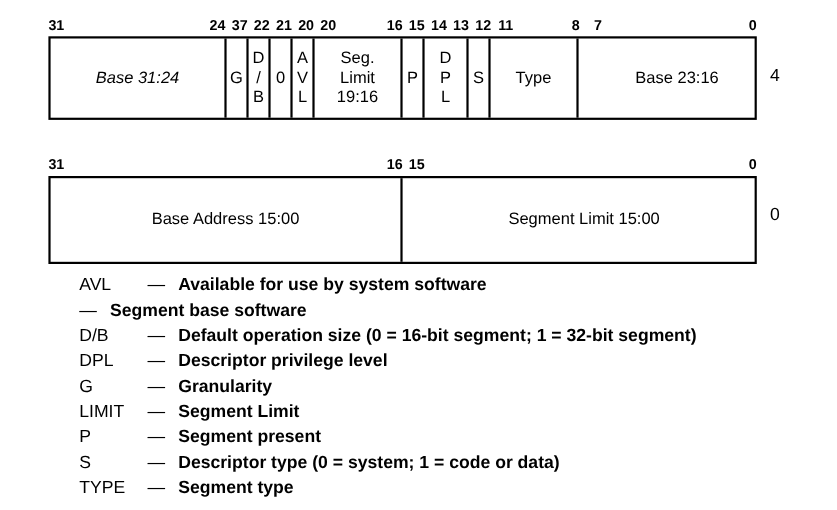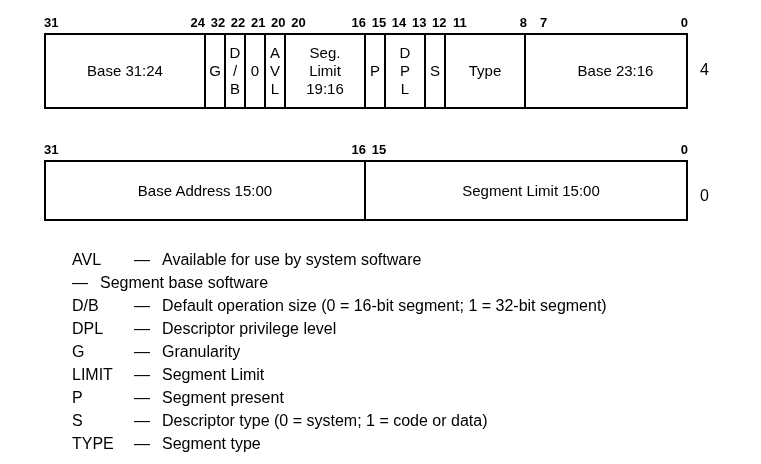--- a/index.html
+++ b/index.html
@@ -92,48 +92,48 @@
     white-space: nowrap;
   }
   .legend-term {
     width: 62px;
     flex: 0 0 62px;
   }
   .legend-dash {
     width: 28px;
     flex: 0 0 28px;
   }
-  .legend-desc { flex: 0 1 auto; }
+  .legend-desc { flex: 0 1 auto; font-weight: bold; }
 </style>
 </head>
 <body>
 
 <div class="diagram">
 
   <div id="rows-host">
       <div class="ruler" style="top: 14px;">
         <span class="tick anchor-left" style="left: 0px;">31</span>
         <span class="tick anchor-right" style="left: 161px;">24</span>
-        <span class="tick anchor-right" style="left: 181.125px;">32</span>
+        <span class="tick anchor-right" style="left: 181.125px;">37</span>
         <span class="tick anchor-right" style="left: 201.25px;">22</span>
         <span class="tick anchor-right" style="left: 221.375px;">21</span>
         <span class="tick anchor-right" style="left: 241.5px;">20</span>
         <span class="tick anchor-right" style="left: 261.625px;">20</span>
         <span class="tick anchor-right" style="left: 322px;">16</span>
         <span class="tick anchor-right" style="left: 342.125px;">15</span>
         <span class="tick anchor-right" style="left: 362.25px;">14</span>
         <span class="tick anchor-right" style="left: 382.375px;">13</span>
         <span class="tick anchor-right" style="left: 402.5px;">12</span>
         <span class="tick anchor-right" style="left: 422.625px;">11</span>
         <span class="tick anchor-right" style="left: 483px;">8</span>
         <span class="tick anchor-right" style="left: 503.125px;">7</span>
         <span class="tick anchor-right" style="left: 644px;">0</span>
       </div>
       <div class="regbox" style="top: 33px; height: 76px;">
-        <div class="cell" style="flex: 0 0 25%;">
+        <div class="cell" style="flex: 0 0 25%; font-style: italic;">
           <div class="stack">
             <span>Base 31:24</span>
           </div>
         </div>
         <div class="cell" style="flex: 0 0 3.125%;">
           <div class="stack">
             <span>G</span>
           </div>
         </div>
         <div class="cell vert" style="flex: 0 0 3.125%;">
@@ -190,21 +190,21 @@
           </div>
         </div>
       </div>
       <div class="offset" style="top: 62px;">4</div>
       <div class="ruler" style="top: 141px;">
         <span class="tick anchor-left" style="left: 0px;">31</span>
         <span class="tick anchor-right" style="left: 322px;">16</span>
         <span class="tick anchor-right" style="left: 342.125px;">15</span>
         <span class="tick anchor-right" style="left: 644px;">0</span>
       </div>
-      <div class="regbox" style="top: 160px; height: 61px;">
+      <div class="regbox" style="top: 160px; height: 80px;">
         <div class="cell" style="flex: 0 0 50%;">
           <div class="stack">
             <span>Base Address 15:00</span>
           </div>
         </div>
         <div class="cell" style="flex: 0 0 50%; padding-left: 11px;">
           <div class="stack">
             <span>Segment Limit 15:00</span>
           </div>
         </div>

